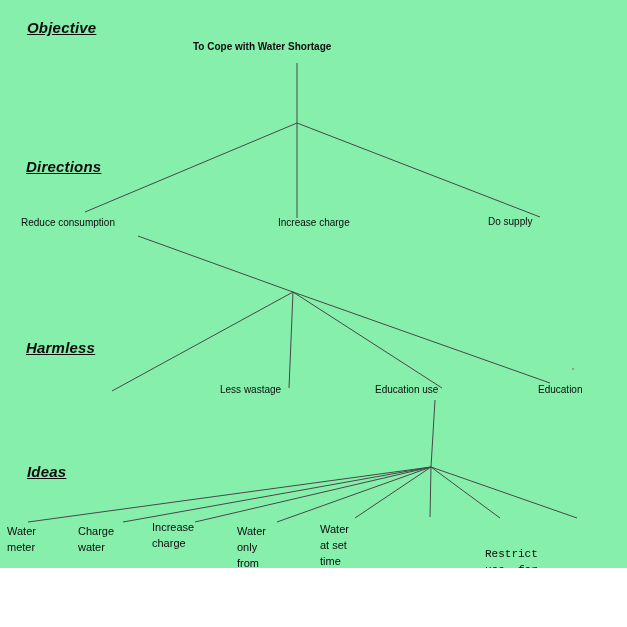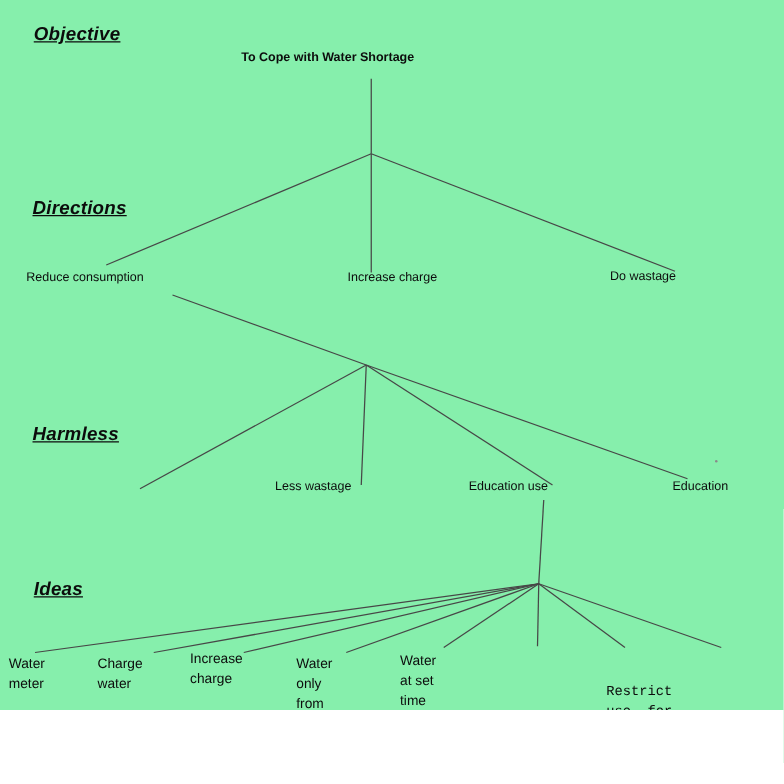--- a/index.html
+++ b/index.html
@@ -85,21 +85,21 @@
 
   <div class="lbl section" style="left:27px; top:19px;">Objective</div>
   <div class="lbl section" style="left:26px; top:158px;">Directions</div>
   <div class="lbl section" style="left:26px; top:339px;">Harmless</div>
   <div class="lbl section" style="left:27px; top:463px;">Ideas</div>
 
   <div class="lbl title" style="left:193px; top:41px;">To Cope with Water Shortage</div>
 
   <div class="lbl node" style="left:21px;  top:217px;">Reduce consumption</div>
   <div class="lbl node" style="left:278px; top:217px;">Increase charge</div>
-  <div class="lbl node" style="left:488px; top:216px;">Do wastage</div>
+  <div class="lbl node" style="left:488px; top:216px;">Do supply</div>
 
   <div class="lbl node" style="left:220px; top:384px;">Less wastage</div>
   <div class="lbl node" style="left:375px; top:384px;">Education use</div>
   <div class="lbl node" style="left:538px; top:384px;">Education</div>
 
   <div class="lbl leaf" style="left:7px;   top:523px;">Water
 meter</div>
   <div class="lbl leaf" style="left:78px;  top:523px;">Charge
 water</div>
   <div class="lbl leaf" style="left:152px; top:519px;">Increase

